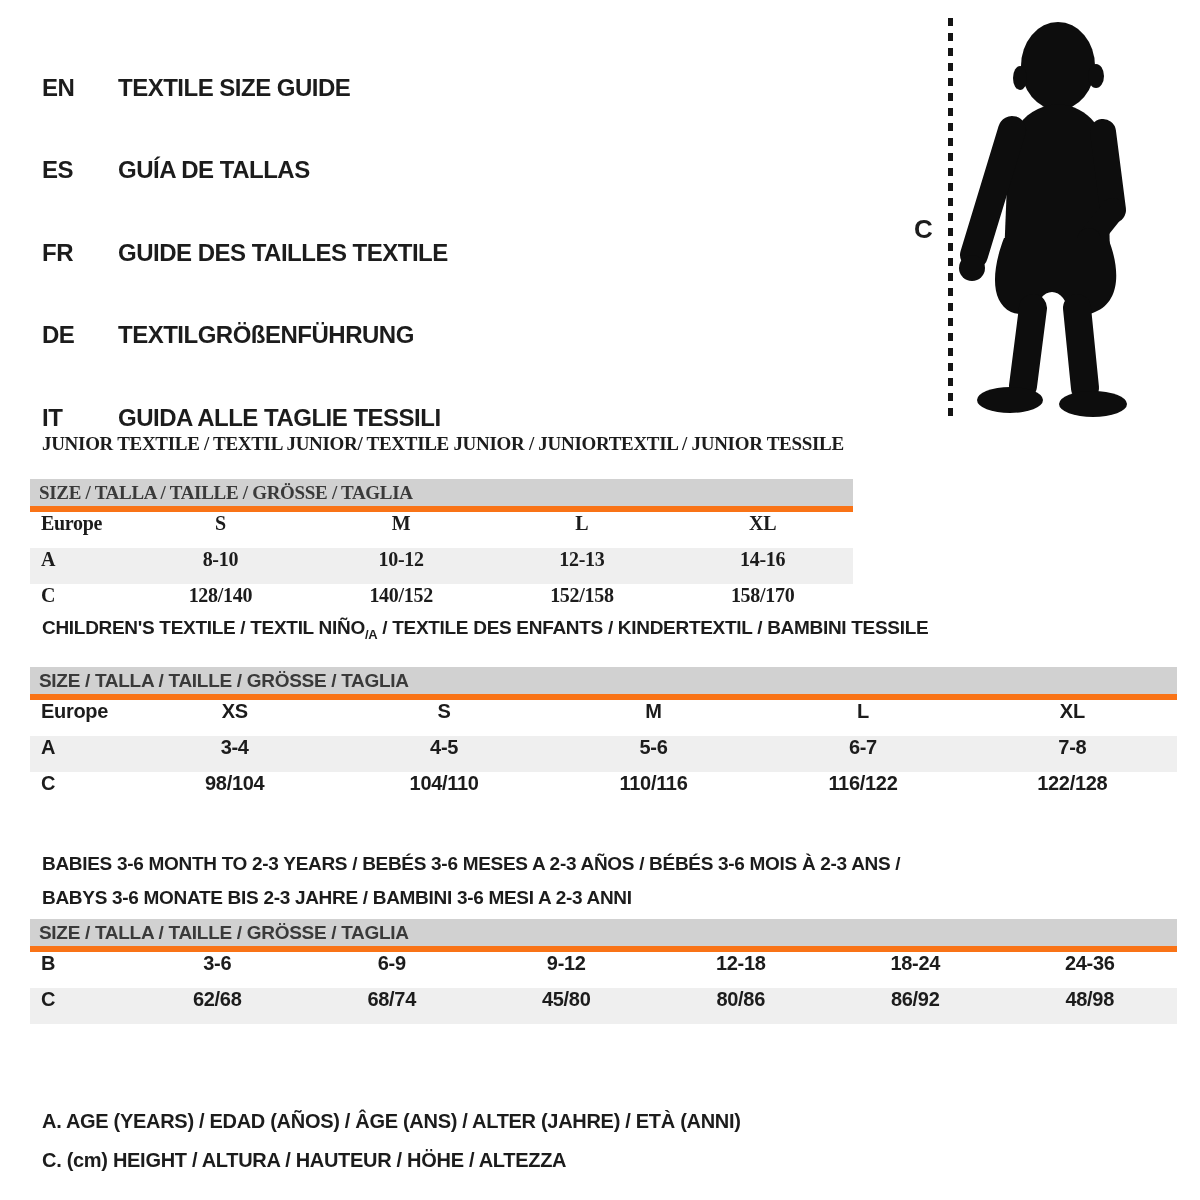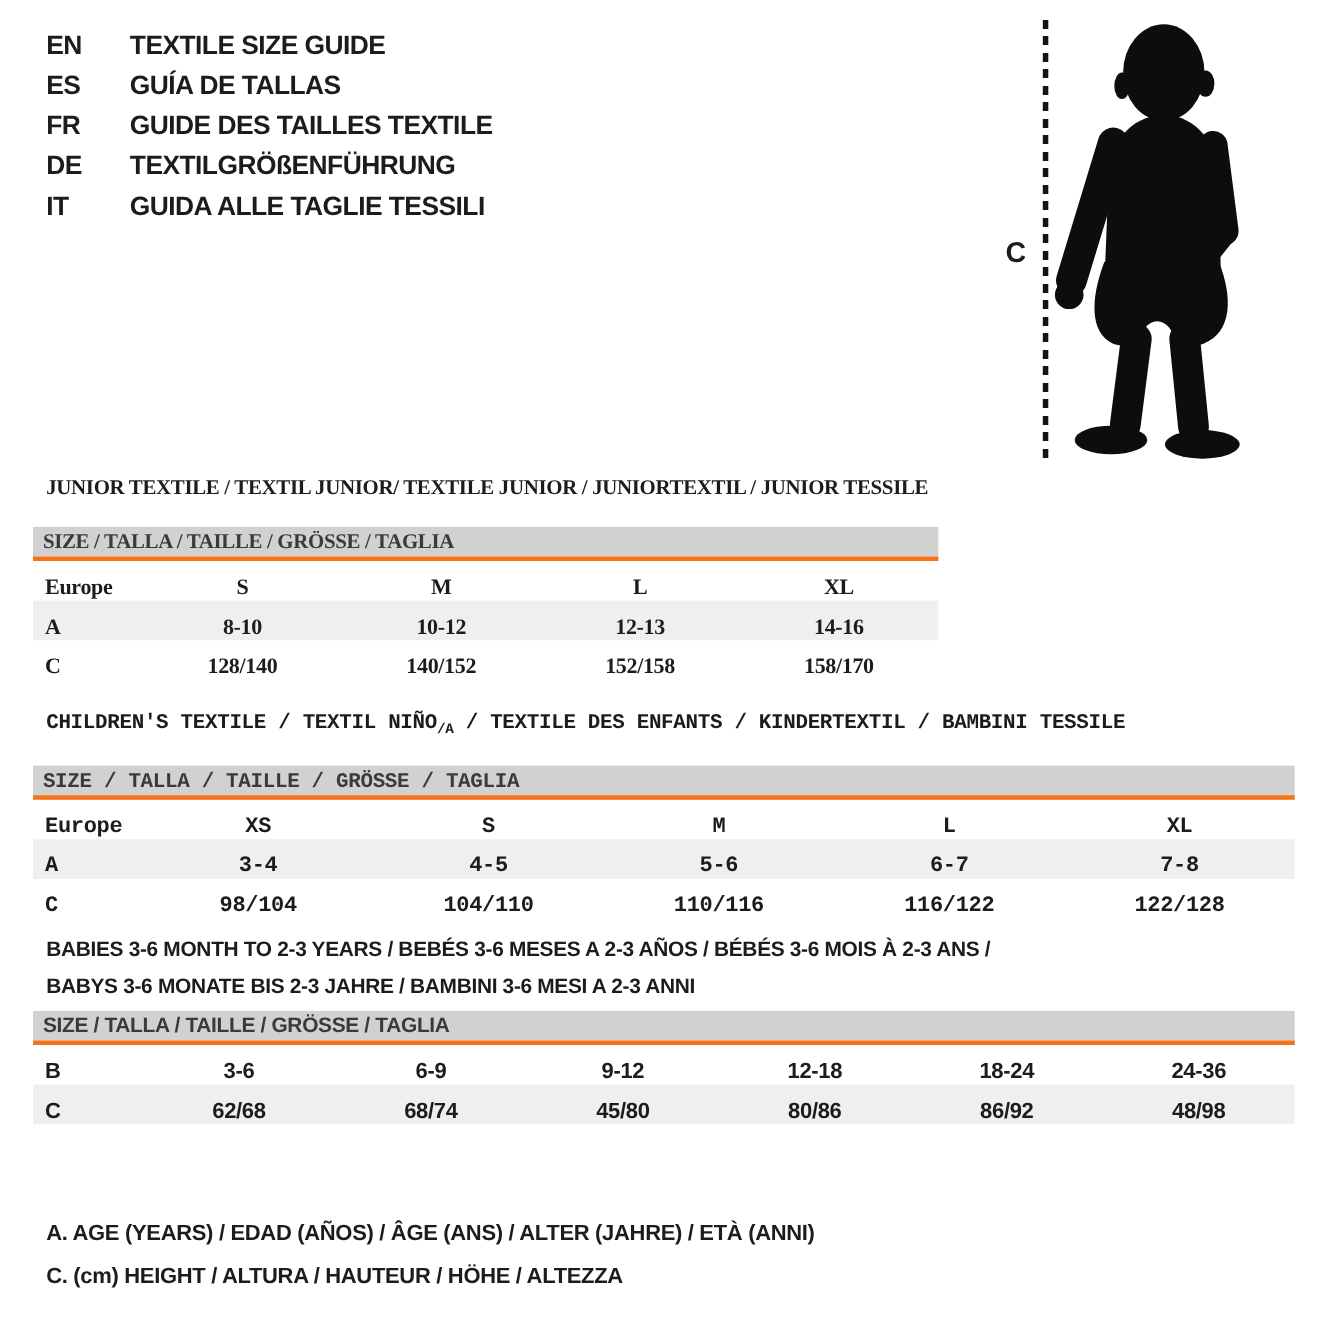--- a/index.html
+++ b/index.html
@@ -10,21 +10,21 @@
     background: #ffffff;
     font-family: "Liberation Sans", sans-serif;
     color: #1c1c1c;
     overflow: hidden;
   }
 
   
   .lang-block { position: absolute; left: 42px; top: 24px; }
   .lang-row { display: flex; line-height: 36.4px; }
   .lang-code, .lang-label {
-    font-size: 24px; font-weight: bold; letter-spacing: -0.5px; white-space: nowrap;
+    font-size: 24px; font-weight: bold; letter-spacing: -0.5px; white-space: nowrap; margin-top: 46px;
   }
   .lang-code { width: 76px; }
 
   
   .height-line {
     position: absolute; left: 948px; top: 18px; width: 5px; height: 400px;
     background: repeating-linear-gradient(to bottom, #141414 0 8px, transparent 8px 15px);
   }
   .height-label {
     position: absolute; left: 914px; top: 214px;
@@ -35,27 +35,27 @@
   
   .sec { position: absolute; }
   .sec h2 {
     margin: 0 0 0 12px; font-size: 19px; font-weight: bold;
     letter-spacing: -0.3px; line-height: 24px; white-space: nowrap;
   }
   .sec h2 .subsz { font-size: 13px; vertical-align: sub; }
   .sec h2.second-line { margin-top: 10px; }
   .size-bar {
     margin-top: 23px; height: 27px; line-height: 28px;
-    background: #d1d1d1; border-bottom: 4px solid #f97316;
+    background: #d1d1d1; border-bottom: 6px solid #f97316;
     padding-left: 9px; box-sizing: content-box;
     font-size: 19px; font-weight: bold; color: #3a3a3a; letter-spacing: -0.3px;
   }
   .sec-children .size-bar { margin-top: 20px; }
   .sec-babies   .size-bar { margin-top: 9px; }
-  .trow { display: flex; align-items: flex-end; height: 36px; font-size: 20px; font-weight: bold; letter-spacing: -0.3px; }
+  .trow { display: flex; align-items: flex-start; height: 36px; font-size: 20px; font-weight: bold; letter-spacing: -0.3px; }
   .trow.shade { background: #efefef; }
   .tlabel { width: 100px; padding-left: 11px; box-sizing: border-box; }
   .tcell { flex: 1; text-align: center; }
 
   
   .legend { position: absolute; left: 42px; top: 1068px; margin-top: 34px; }
   .legend-line { font-size: 20px; font-weight: bold; line-height: 38.5px; letter-spacing: -0.3px; white-space: nowrap; }
 </style>
 </head>
 <body>
@@ -127,21 +127,21 @@
     </div>
     <div class="trow">
       <span class="tlabel">C</span>
       <span class="tcell">128/140</span>
       <span class="tcell">140/152</span>
       <span class="tcell">152/158</span>
       <span class="tcell">158/170</span>
     </div>
   </section>
 
-  <section class="sec sec-children" style="left:30px; top:645px; width:1147px;font-family:Liberation Mono, monospace;">
+  <section class="sec sec-children" style="left:30px; top:616px; width:1147px;">
     <h2><span>CHILDREN'S TEXTILE / TEXTIL NIÑO</span><span class="subsz">/A</span><span> / TEXTILE DES ENFANTS / KINDERTEXTIL / BAMBINI TESSILE</span></h2>
     <div class="size-bar">
       <span>SIZE / TALLA / TAILLE / GRÖSSE / TAGLIA</span>
     </div>
     <div class="trow">
       <span class="tlabel">Europe</span>
       <span class="tcell">XS</span>
       <span class="tcell">S</span>
       <span class="tcell">M</span>
       <span class="tcell">L</span>

